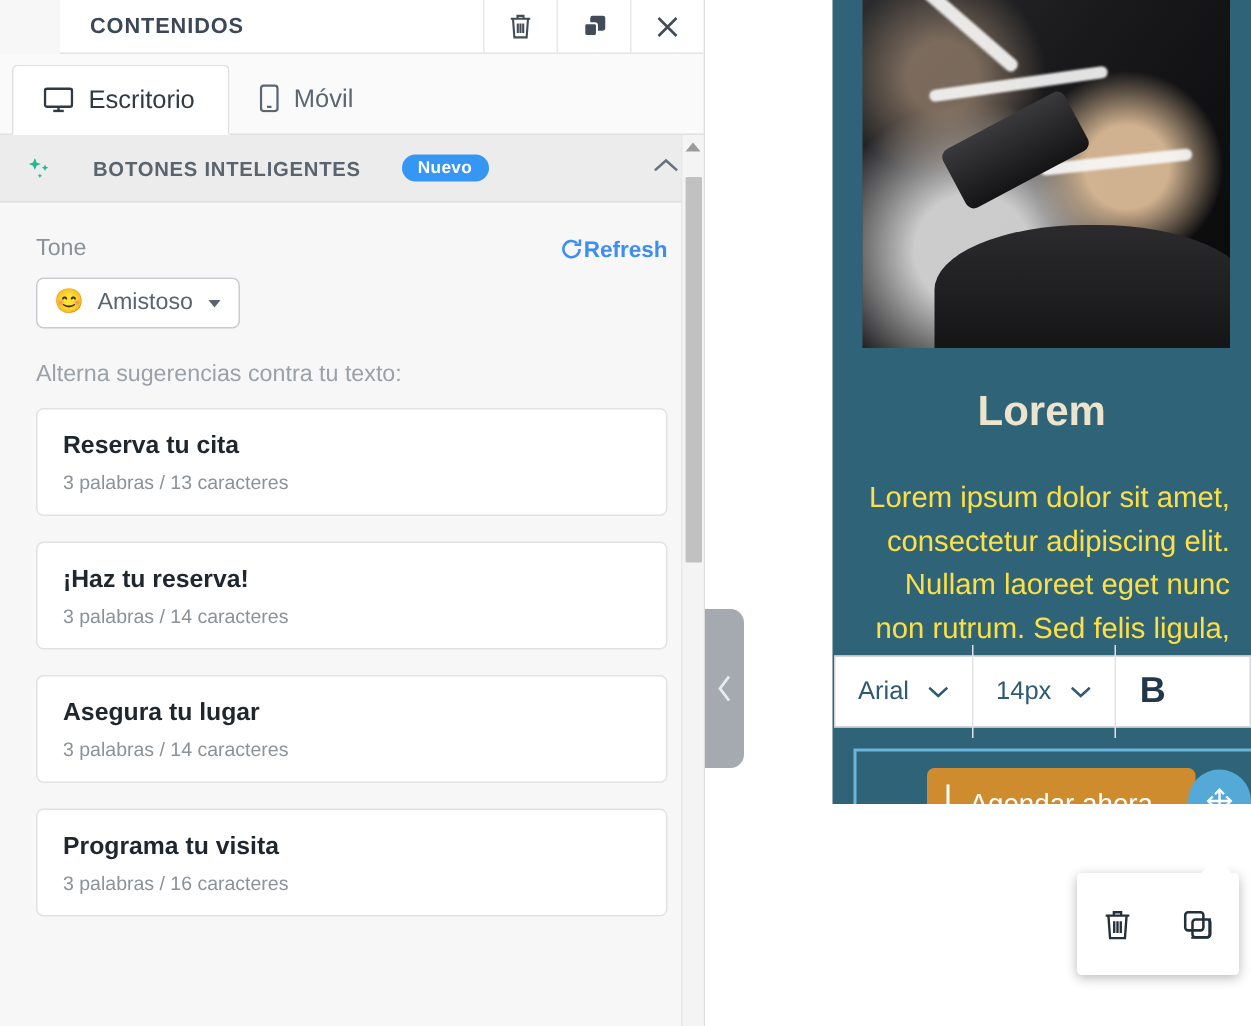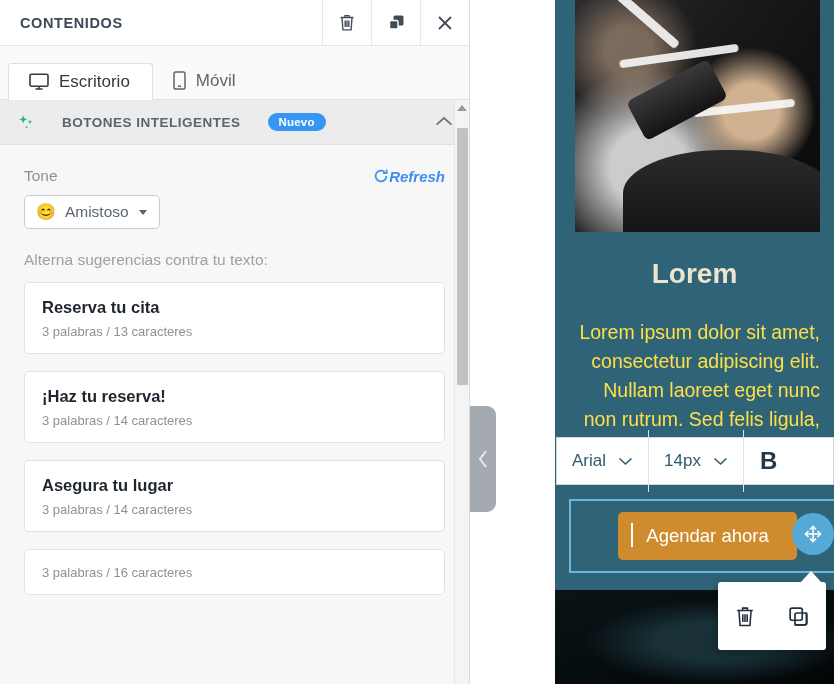--- a/index.html
+++ b/index.html
@@ -13,24 +13,25 @@
 
   
   .left-panel {
     width: 470px; height: 684px;
     background: #f7f7f7;
     position: relative;
     display: flex; flex-direction: column;
     border-right: 1px solid #dcdcdc;
   }
   .panel-header {
-    height: 46px; background: #ffffff;
+    height: 36px; background: #ffffff;
     display: flex; align-items: center;
     border-bottom: 1px solid #e3e3e3;
     flex: none;
+    margin-left: 40px;
   }
   .panel-title {
     flex: 1; padding-left: 20px;
     font-size: 14.5px; font-weight: bold;
     letter-spacing: 0.6px; color: #3c4858;
   }
   .hdr-btn {
     width: 49px; height: 46px;
     display: flex; align-items: center; justify-content: center;
     border-left: 1px solid #e8e8e8;
@@ -39,21 +40,21 @@
   .hdr-btn svg { display: block; }
 
   .tabs-row {
     height: 54px; background: #fafafa;
     display: flex; align-items: flex-end;
     padding-left: 8px;
     border-bottom: 1px solid #e0e0e0;
     flex: none; position: relative;
   }
   .tab {
-    height: 37px; display: flex; align-items: center; gap: 10px;
+    height: 47px; display: flex; align-items: center; gap: 10px;
     padding: 0 22px 0 20px;
     font-size: 17px; color: #5c6670;
     cursor: pointer;
     border-radius: 4px 4px 0 0;
   }
   .tab.active {
     background: #ffffff; color: #303a44;
     border: 1px solid #e0e0e0; border-bottom: 1px solid #ffffff;
     margin-bottom: -1px;
   }
@@ -86,21 +87,20 @@
   .section-body { padding: 22px 24px 10px 24px; }
   .tone-row {
     display: flex; align-items: center; justify-content: space-between;
     margin-bottom: 10px;
   }
   .tone-label { font-size: 15.5px; color: #8a9199; }
   .refresh-link {
     display: flex; align-items: center; gap: 0;
     color: #3d8ef0; font-size: 15px; font-weight: bold;
     cursor: pointer;
-    font-style: italic;
   }
   .tone-select {
     display: inline-flex; align-items: center; gap: 9px;
     border: 1px solid #c9ccd0; border-radius: 5px;
     background: #fff; padding: 7px 12px 7px 11px;
     font-size: 15.5px; color: #5a646e; cursor: pointer;
   }
   .emoji { font-size: 16px; line-height: 1; }
   .caret-dn {
     width: 0; height: 0; margin-left: 1px;
@@ -146,21 +146,21 @@
     position: absolute; left: 470px; top: 406px;
     width: 26px; height: 106px;
     background: #a4aab0; border-radius: 0 9px 9px 0;
     display: flex; align-items: center; justify-content: center;
     cursor: pointer; z-index: 30;
   }
 
   
   .right-pane {
     position: absolute; left: 496px; top: 0;
-    width: 338px; height: 684px;
+    width: 338px; height: 536px;
     background: #ffffff; overflow: hidden;
   }
   .canvas {
     position: absolute; left: 59px; top: 0;
     width: 279px; height: 684px;
     background: #2e6378;
   }
   .hero-img {
     position: absolute; left: 20px; top: 0; width: 245px; height: 232px;
     background:
@@ -363,20 +363,21 @@
         </div>
         <div class="sugg-card">
           <div class="sugg-text">¡Haz tu reserva!</div>
           <div class="sugg-meta">3 palabras / 14 caracteres</div>
         </div>
         <div class="sugg-card">
           <div class="sugg-text">Asegura tu lugar</div>
           <div class="sugg-meta">3 palabras / 14 caracteres</div>
         </div>
         <div class="sugg-card">
+          <div class="sugg-text">Programa tu visita</div>
           <div class="sugg-meta">3 palabras / 16 caracteres</div>
         </div>
 
       </div>
 
       <div class="pscroll-track">
         <div class="pscroll-arrow"></div>
         <div class="pscroll-thumb"></div>
       </div>
     </div>

